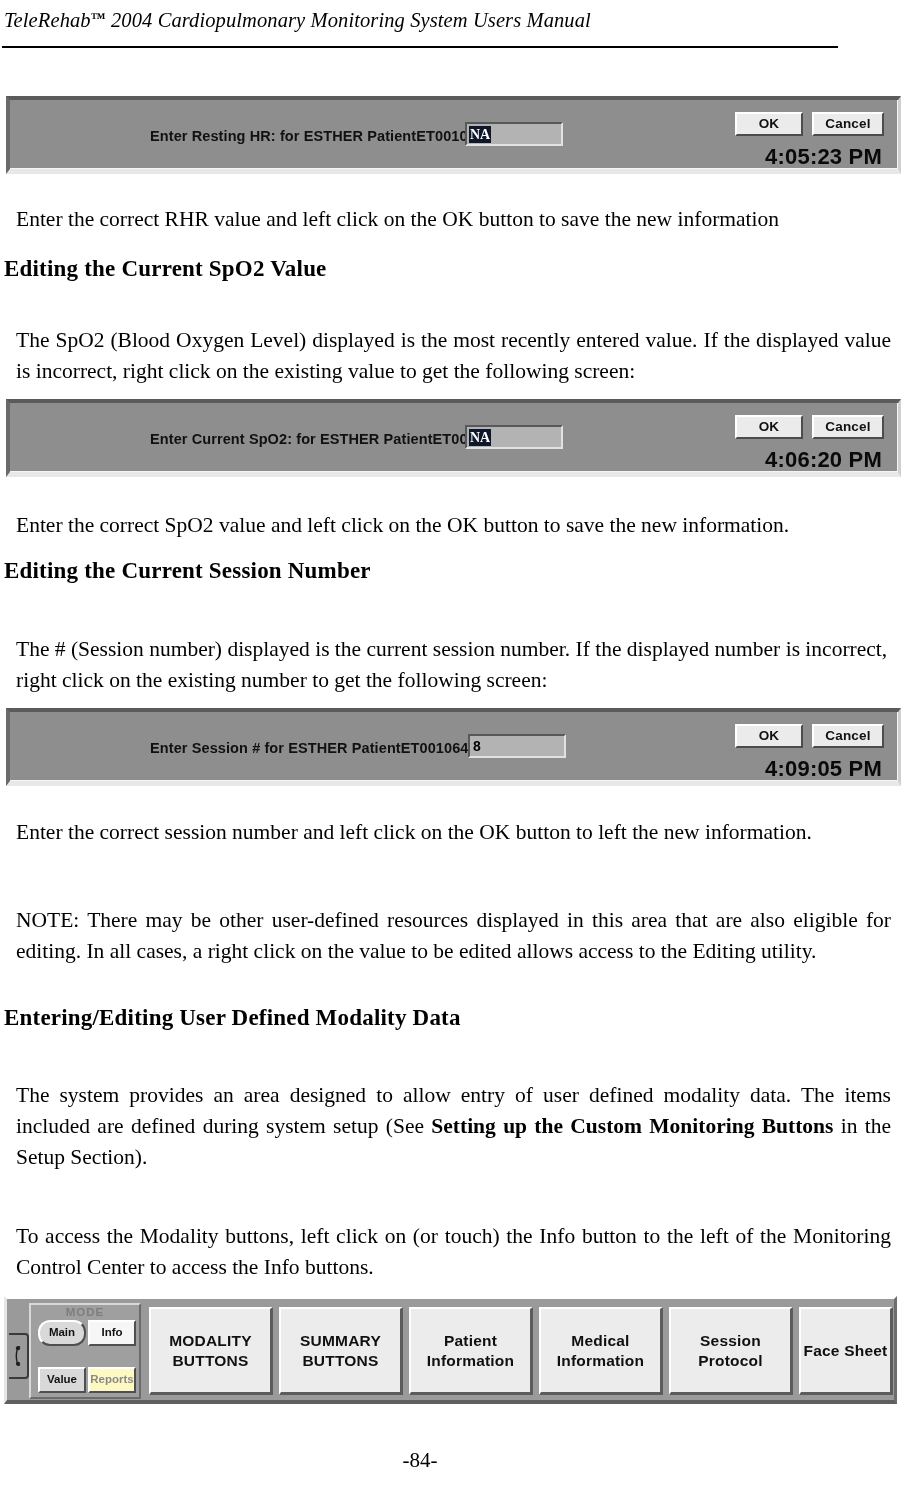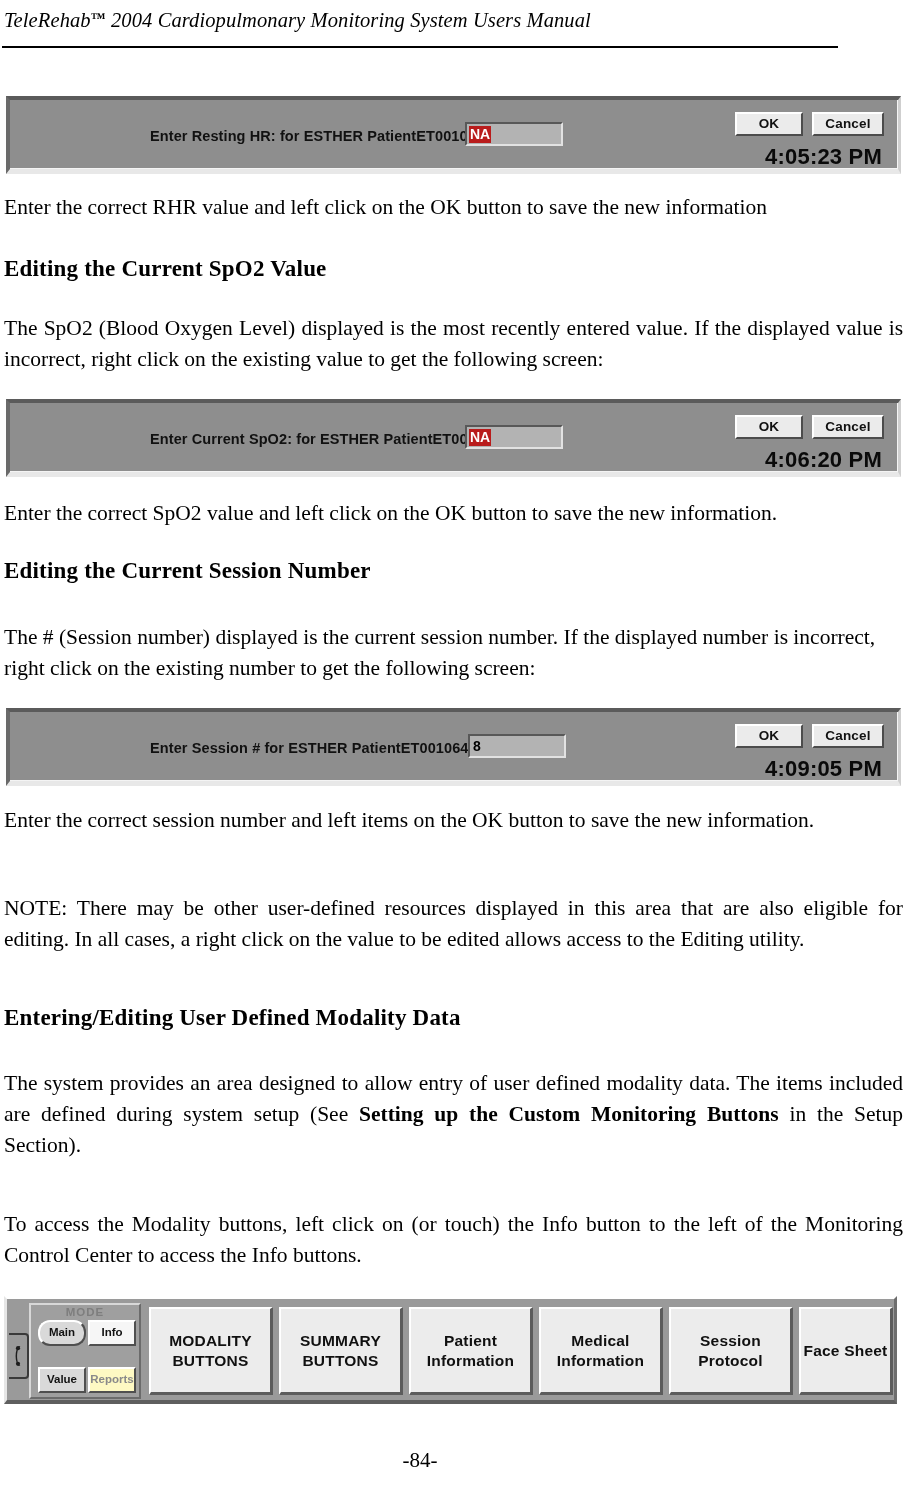--- a/index.html
+++ b/index.html
@@ -46,21 +46,21 @@
   }
   .hdr-rule {
     position: absolute;
     top: 46px;
     left: 2px;
     right: 2px;
     border-top: 2px solid #000;
     height: 0;
   }
   p.para {
-    margin: 0;
+    margin: 12px;
     font-size: 21.5px;
     line-height: 31px;
     text-align: justify;
     text-justify: inter-word;
   }
   p.para.nojust { text-align: left; }
   h2.head {
     margin: 0;
     font-size: 23px;
     line-height: 30px;
@@ -109,22 +109,23 @@
   .dialog .dlg-input .val {
     display: inline-block;
     margin: 2px 0 0 2px;
     padding: 0 1px;
     font-size: 14px;
     font-weight: bold;
     line-height: 17px;
     color: #000;
   }
   .dialog .dlg-input .val.selected {
-    background: #b91c1c;
+    background: #0f172a;
     color: #ffffff;
+    font-family: Liberation Serif, serif;
   }
   .dialog .dlg-btn {
     position: absolute;
     top: 12px;
     width: 68px;
     height: 24px;
     background: #ebebeb;
     border-top: 2px solid #ffffff;
     border-left: 2px solid #ffffff;
     border-right: 2px solid #4c4c4c;
@@ -329,21 +330,21 @@
       <div class="dlg-input" style="left:458px;">
         <span class="val">8</span>
       </div>
       <div class="dlg-btn dlg-ok">OK</div>
       <div class="dlg-btn dlg-cancel">Cancel</div>
       <div class="dlg-time">4:09:05 PM</div>
     </div>
   </div>
 
   <div style="position:absolute; left:4px; top:805px; width:899px;">
-    <p class="para">Enter the correct session number and left items on the OK button to save the new information.</p>
+    <p class="para">Enter the correct session number and left click on the OK button to left the new information.</p>
   </div>
 
   <div style="position:absolute; left:4px; top:893px; width:899px;">
     <p class="para">NOTE: There may be other user-defined resources displayed in this area that are also eligible for editing. In all cases, a right click on the value to be edited allows access to the Editing utility.</p>
   </div>
 
   <div style="position:absolute; left:4px; top:1068px; width:899px;">
     <p class="para"><span>The system provides an area designed to allow entry of user defined modality data. The items included are defined during system setup (See </span><span class="b">Setting up the Custom Monitoring Buttons</span><span> in the Setup Section).</span></p>
   </div>
 

